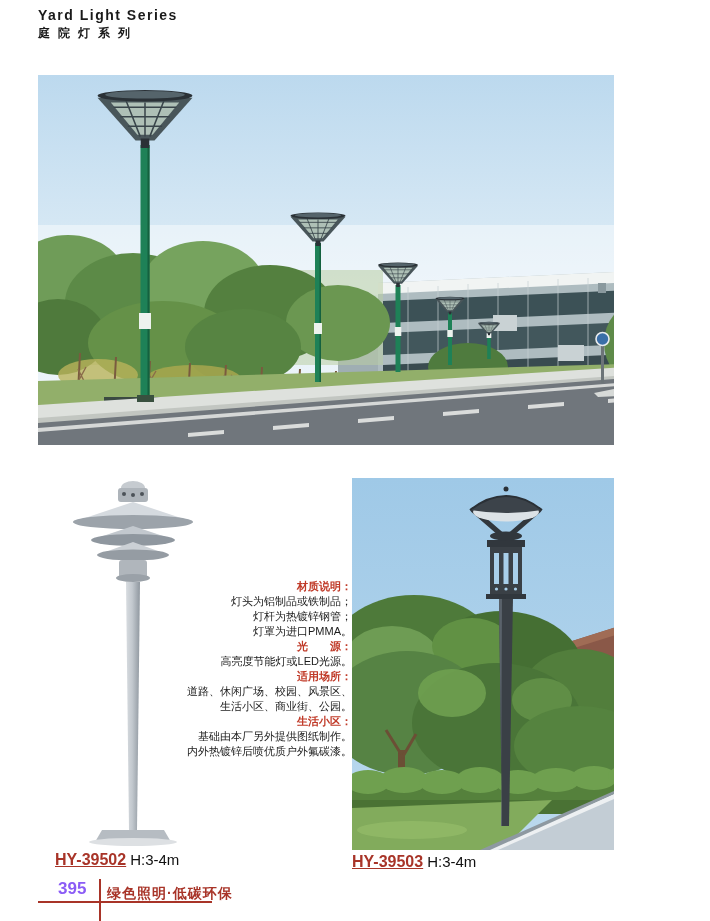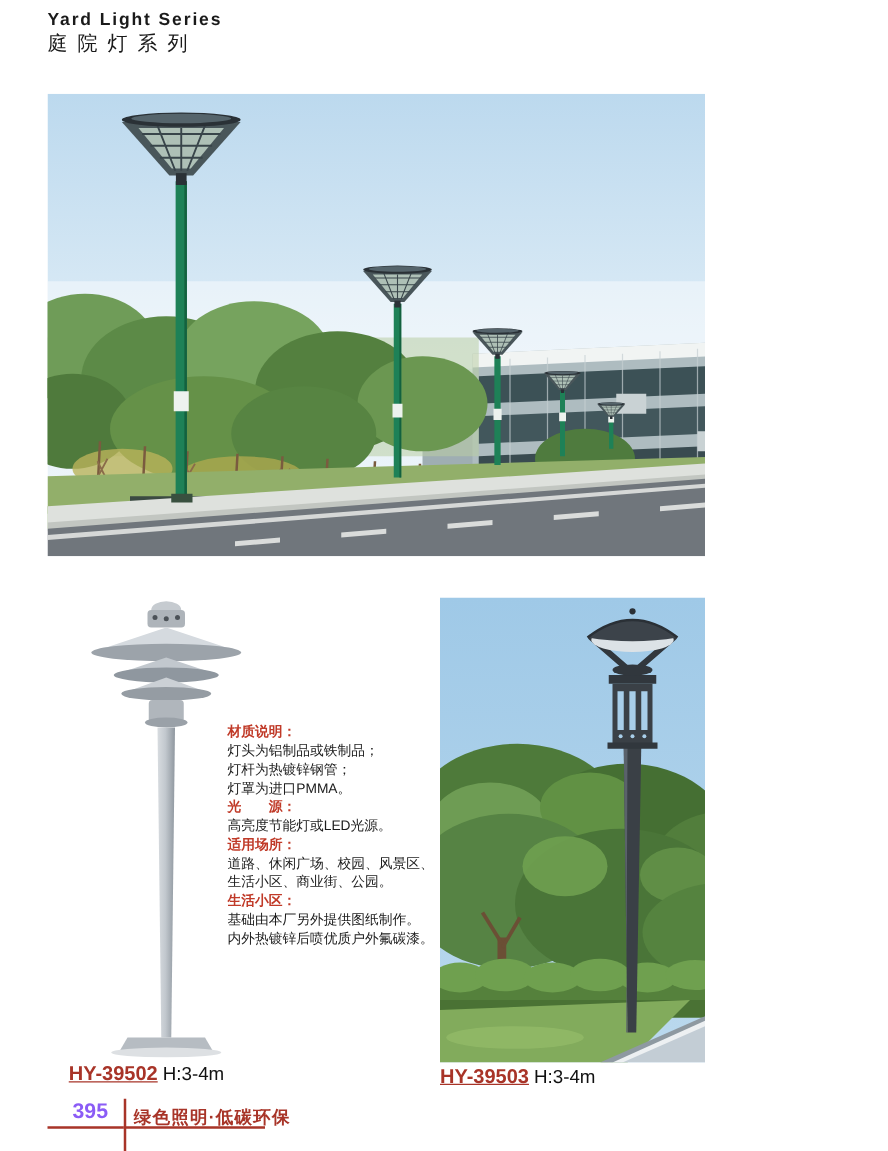--- a/index.html
+++ b/index.html
@@ -3,26 +3,26 @@
 <meta charset="utf-8">
 <style>
   :root{
     --accent-red:#A83428;
     --label-red:#C03A28;
     --footer-red:#A83428;
     --pole-green:#1E8157;
   }
   html,body{margin:0;padding:0;background:#ffffff;}
   .page{
-    position:relative;width:564px;height:921px;background:#ffffff;
-    font-family:"Liberation Sans", sans-serif;overflow:hidden;
+    position:relative;width:614px;height:921px;background:#ffffff;
+    font-family:"Liberation Sans", sans-serif;overflow:hidden;text-align:right;
   }
   .header-en{position:absolute;left:38px;top:7px;font-size:14px;font-weight:700;
     letter-spacing:1.5px;color:#1a1a1a;}
-  .header-zh{position:absolute;left:38px;top:25px;font-size:16px;font-weight:400;
+  .header-zh{position:absolute;left:38px;top:25px;font-size:12px;font-weight:700;
     letter-spacing:8px;color:#1a1a1a;}
   .photo-main{position:absolute;left:38px;top:75px;width:617px;height:370px;}
   .photo-main svg,.figure-left svg,.photo-right svg{display:block;}
   .p1-line{position:absolute;left:38px;top:447px;width:668px;white-space:nowrap;}
   .p1-code{color:var(--accent-red);font-size:17px;font-weight:700;}
   .p1-size{color:#111;font-size:16px;font-weight:500;margin-left:4px;}
   .p1-desc{font-size:9.5px;color:#151515;margin-left:9px;}
   .desc-label{color:var(--label-red);font-weight:700;}
   .figure-left{position:absolute;left:40px;top:478px;width:195px;height:368px;background:#fff;}
   .spec-block{position:absolute;left:182px;top:579px;width:170px;font-size:11px;

